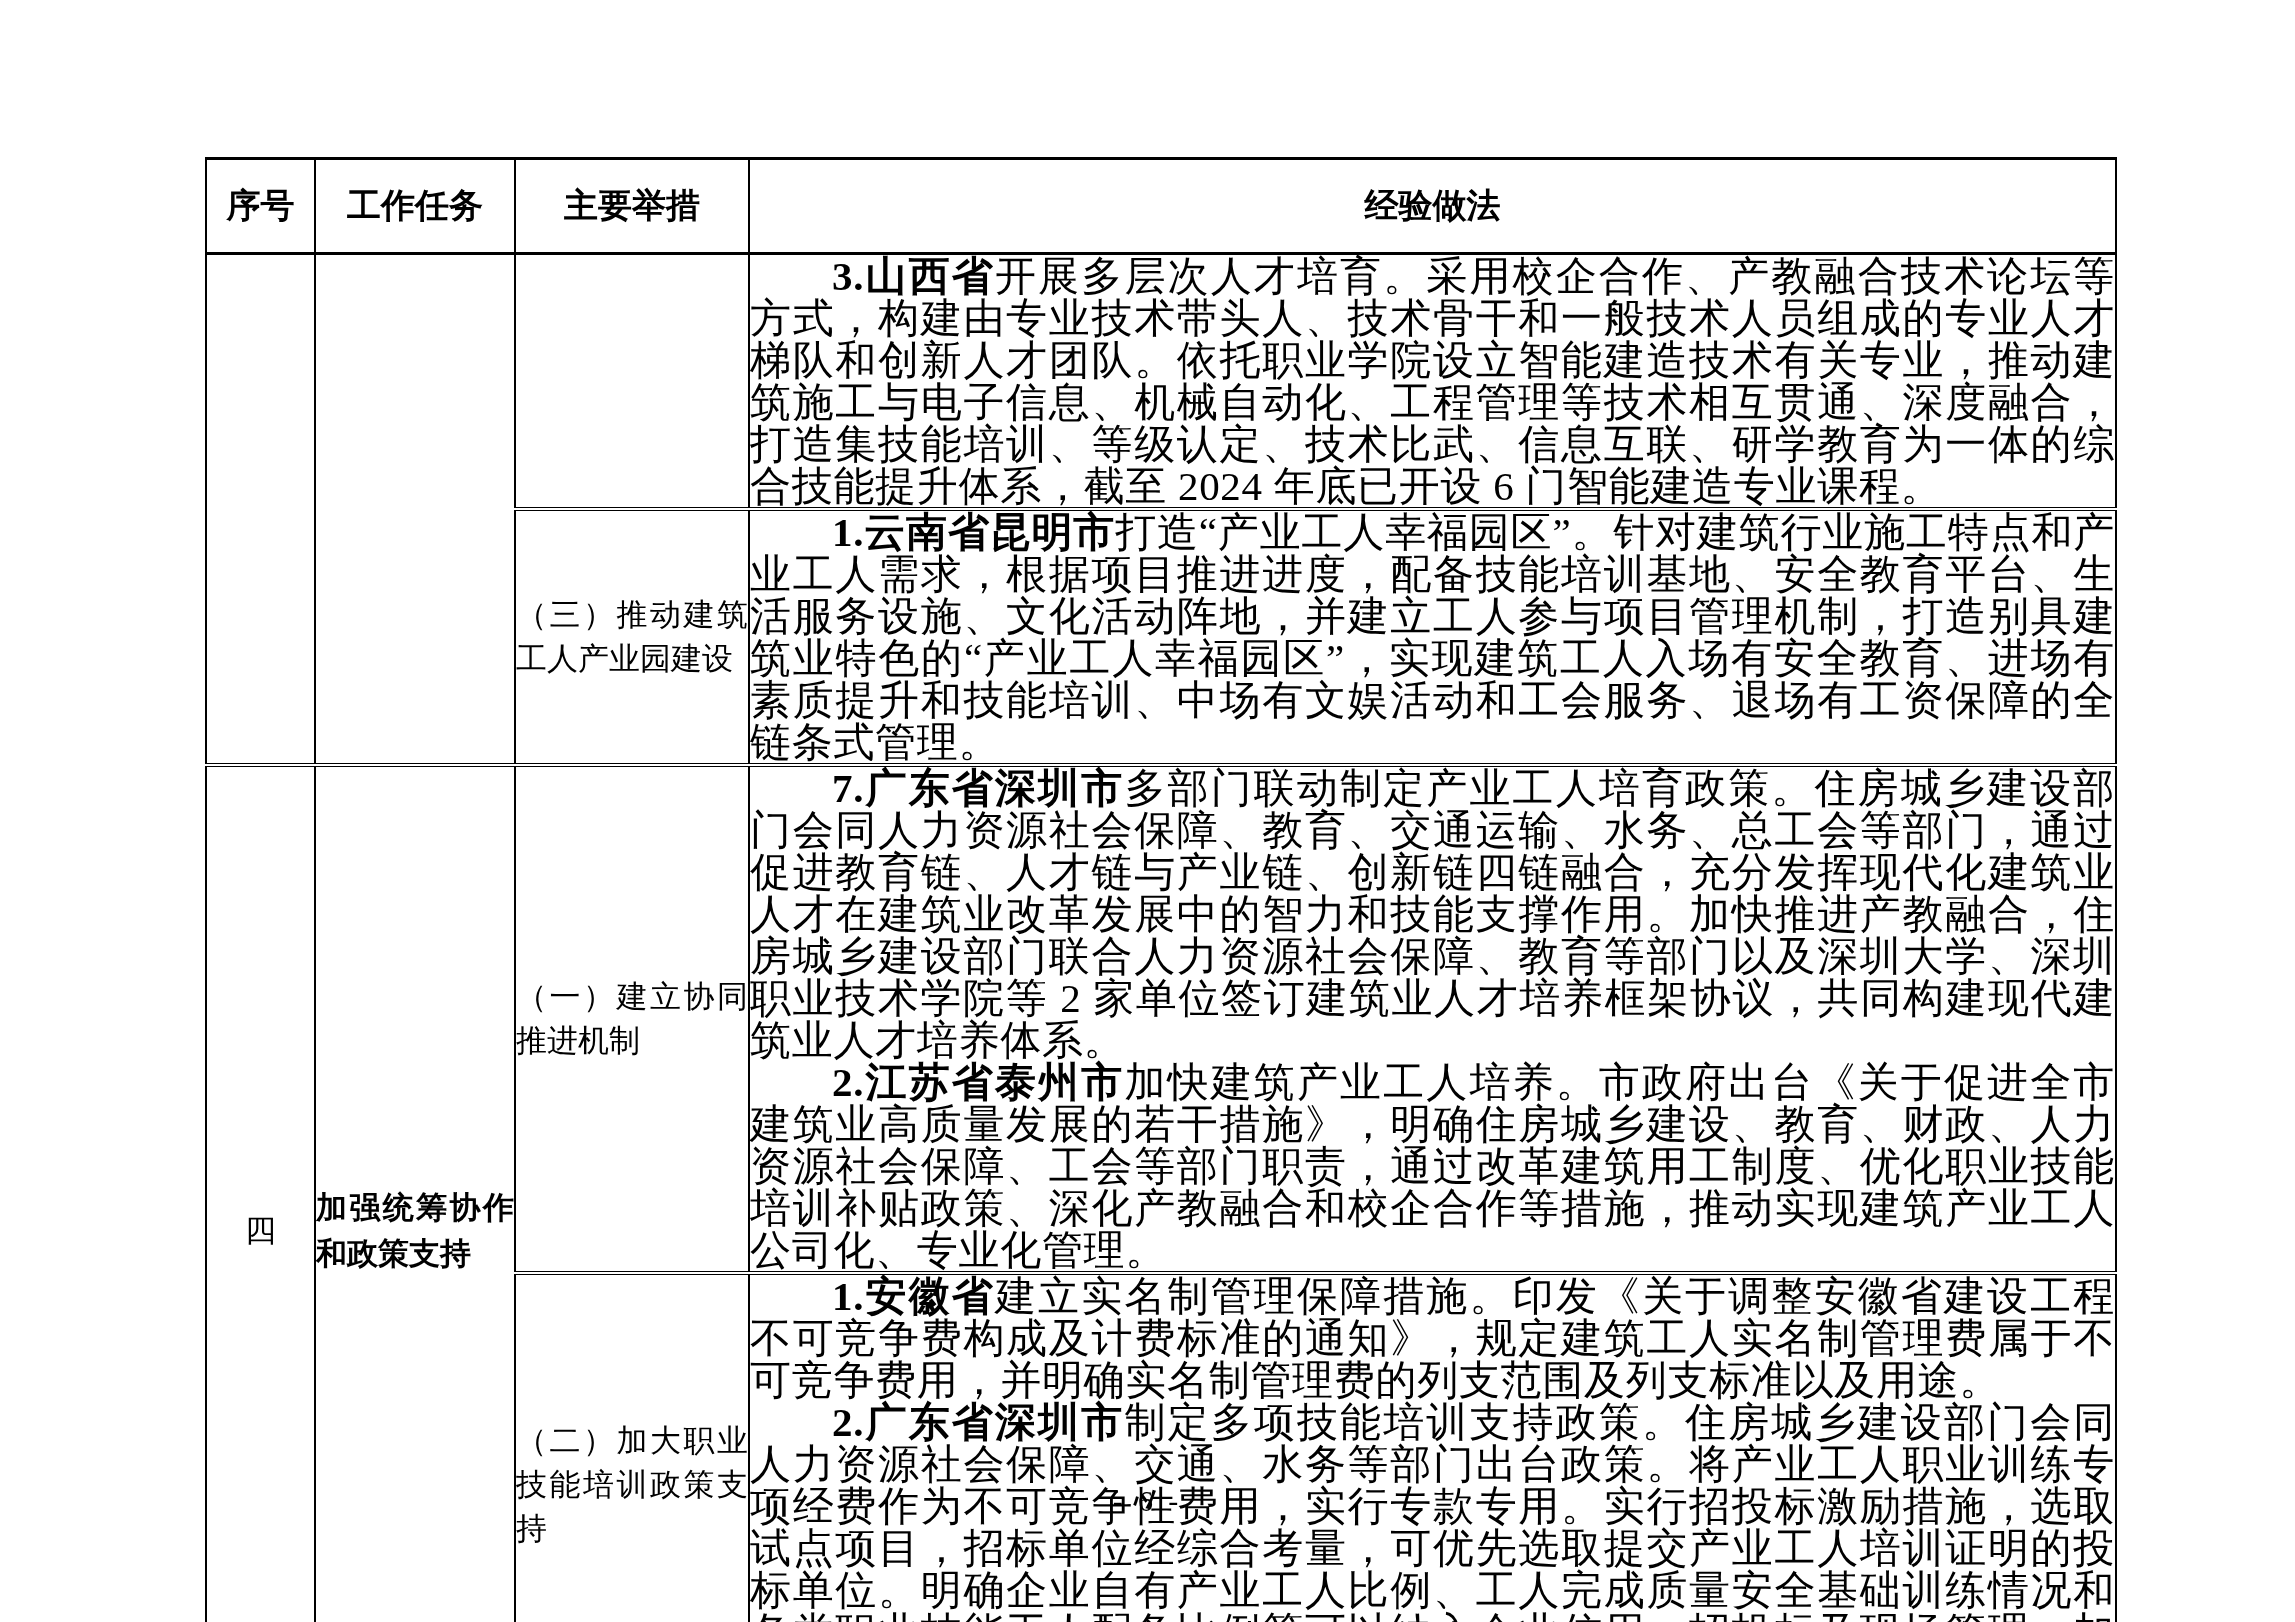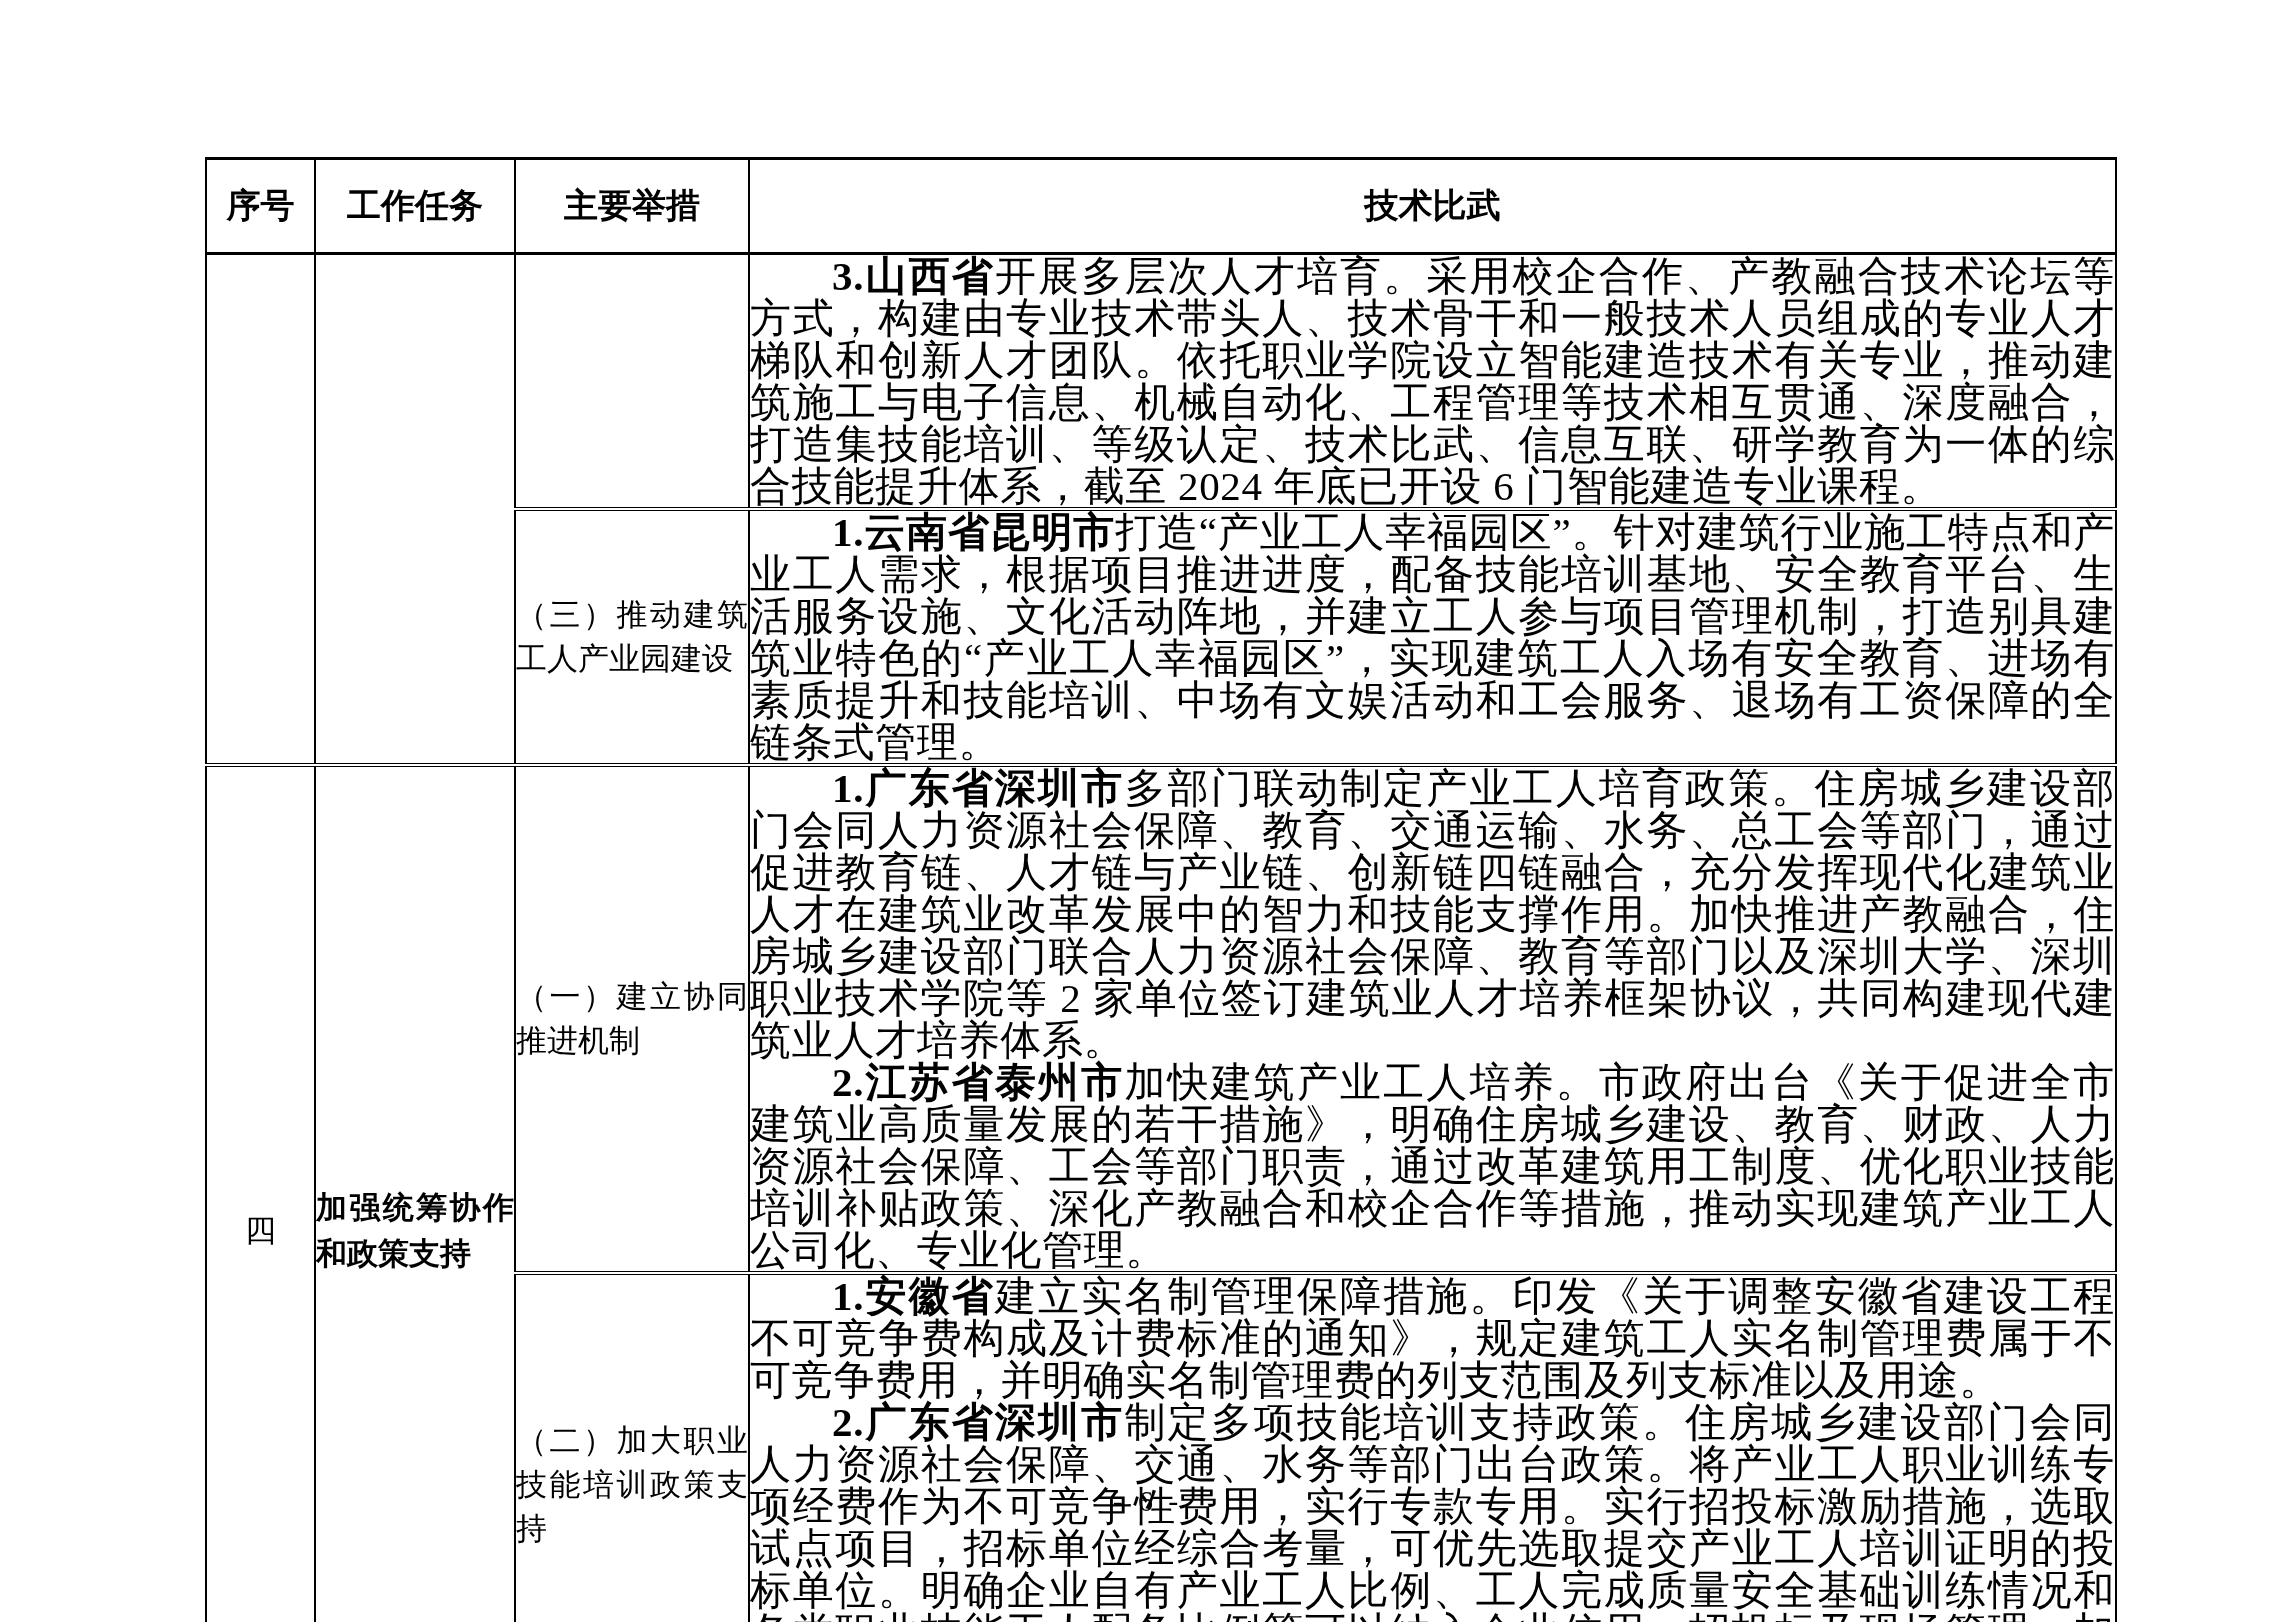--- a/index.html
+++ b/index.html
@@ -91,21 +91,21 @@
       <col style="width:200px">
       <col style="width:234px">
       <col style="width:1367px">
     </colgroup>
 
     <tbody>
         <tr class="head" style="height:95px">
       <th>序号</th>
       <th>工作任务</th>
       <th>主要举措</th>
-      <th>技术比武</th>
+      <th>经验做法</th>
     </tr>
 
     <tr class="r1" style="height:236px">
       <td class="seq" rowspan="2"></td>
       <td class="task" rowspan="2"></td>
       <td class="measure"></td>
       <td class="exp">
         <p><b>3.山西省</b><span>开展多层次人才培育。采用校企合作、产教融合技术论坛等方式，构建由专业技术带头人、技术骨干和一般技术人员组成的专业人才梯队和创新人才团队。依托职业学院设立智能建造技术有关专业，推动建筑施工与电子信息、机械自动化、工程管理等技术相互贯通、深度融合，打造集技能培训、等级认定、技术比武、信息互联、研学教育为一体的综合技能提升体系，截至 2024 年底已开设 6 门智能建造专业课程。</span></p>
       </td>
     </tr>
@@ -115,21 +115,21 @@
       <td class="exp">
         <p><b>1.云南省昆明市</b><span>打造“产业工人幸福园区”。针对建筑行业施工特点和产业工人需求，根据项目推进进度，配备技能培训基地、安全教育平台、生活服务设施、文化活动阵地，并建立工人参与项目管理机制，打造别具建筑业特色的“产业工人幸福园区”，实现建筑工人入场有安全教育、进场有素质提升和技能培训、中场有文娱活动和工会服务、退场有工资保障的全链条式管理。</span></p>
       </td>
     </tr>
 
     <tr class="r3" style="height:383px">
       <td class="seq low bz" rowspan="2"><span>四</span></td>
       <td class="task low bz" rowspan="2"><span>加强统筹协作和政策支持</span></td>
       <td class="measure"><span>（一）建立协同推进机制</span></td>
       <td class="exp">
-        <p><b>1.广东省深圳市</b><span>多部门联动制定产业工人培育政策。住房城乡建设部门会同人力资源社会保障、教育、交通运输、水务、总工会等部门，通过促进教育链、人才链与产业链、创新链四链融合，充分发挥现代化建筑业人才在建筑业改革发展中的智力和技能支撑作用。加快推进产教融合，住房城乡建设部门联合人力资源社会保障、教育等部门以及深圳大学、深圳职业技术学院等 2 家单位签订建筑业人才培养框架协议，共同构建现代建筑业人才培养体系。</span></p>
+        <p><b>7.广东省深圳市</b><span>多部门联动制定产业工人培育政策。住房城乡建设部门会同人力资源社会保障、教育、交通运输、水务、总工会等部门，通过促进教育链、人才链与产业链、创新链四链融合，充分发挥现代化建筑业人才在建筑业改革发展中的智力和技能支撑作用。加快推进产教融合，住房城乡建设部门联合人力资源社会保障、教育等部门以及深圳大学、深圳职业技术学院等 2 家单位签订建筑业人才培养框架协议，共同构建现代建筑业人才培养体系。</span></p>
         <p><b>2.江苏省泰州市</b><span>加快建筑产业工人培养。市政府出台《关于促进全市建筑业高质量发展的若干措施》，明确住房城乡建设、教育、财政、人力资源社会保障、工会等部门职责，通过改革建筑用工制度、优化职业技能培训补贴政策、深化产教融合和校企合作等措施，推动实现建筑产业工人公司化、专业化管理。</span></p>
       </td>
     </tr>
 
     <tr class="r4" style="height:361px">
       <td class="measure"><span>（二）加大职业技能培训政策支持</span></td>
       <td class="exp">
         <p><b>1.安徽省</b><span>建立实名制管理保障措施。印发《关于调整安徽省建设工程不可竞争费构成及计费标准的通知》，规定建筑工人实名制管理费属于不可竞争费用，并明确实名制管理费的列支范围及列支标准以及用途。</span></p>
         <p><b>2.广东省深圳市</b><span>制定多项技能培训支持政策。住房城乡建设部门会同人力资源社会保障、交通、水务等部门出台政策。将产业工人职业训练专项经费作为不可竞争性费用，实行专款专用。实行招投标激励措施，选取试点项目，招标单位经综合考量，可优先选取提交产业工人培训证明的投标单位。明确企业自有产业工人比例、工人完成质量安全基础训练情况和各类职业技能工人配备比例等可以纳入企业信用、招投标及现场管理，加大对企业职业技能培训支持力</span></p>
       </td>

